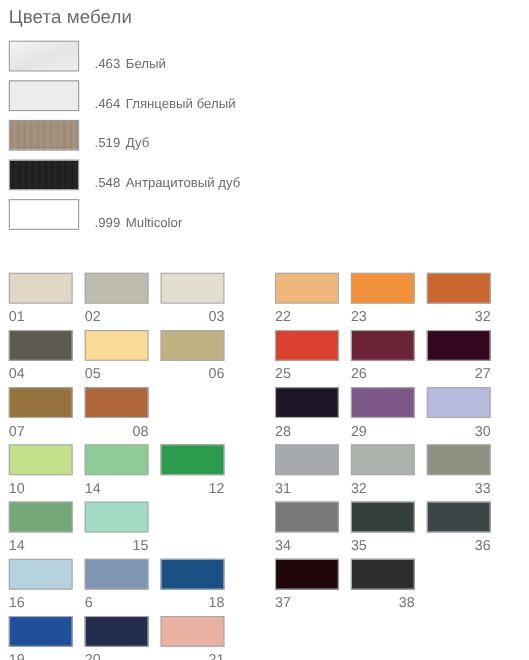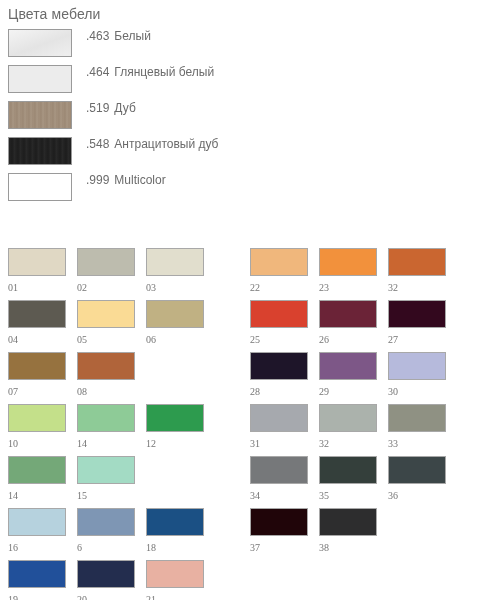--- a/index.html
+++ b/index.html
@@ -14,34 +14,34 @@
     color: #6e6e6e;
     overflow: hidden;
     position: relative;
   }
 
   
   .legend-title {
     position: absolute;
     left: 8px;
     top: 6px;
-    font-size: 14px;
+    font-size: 17px;
     color: #6b6b6b;
     letter-spacing: 0.1px;
   }
 
   .legend-list {
     position: absolute;
     left: 8px;
     top: 29px;
     width: 460px;
   }
   .legend-row {
     display: flex;
-    align-items: flex-start;
+    align-items: flex-end;
     height: 36px;
   }
   .legend-chip {
     width: 64px;
     height: 28px;
     box-sizing: border-box;
     border: 1px solid #9a9a9a;
     flex: 0 0 auto;
   }
   .legend-text {
@@ -67,35 +67,34 @@
   .grid-right { left: 250px; }
 
   .grid-row {
     display: flex;
     margin-bottom: 0px;
   }
   .cell {
     width: 58px;
     margin-right: 11px;
   }
-  .cell:last-child { margin-right: 0; }
+  .cell:last-child { margin-right: 0; text-align: right; }
 
   .cell-chip {
     width: 58px;
     height: 28px;
     box-sizing: border-box;
     border: 1px solid #a8a8a8;
   }
   .cell-label {
-    font-size: 10px;
+    font-size: 13px;
     color: #757575;
     line-height: 12px;
     padding-top: 6px;
     padding-bottom: 6px;
-    font-family: Liberation Serif, serif;
   }
 </style>
 </head>
 <body>
 
 <div>
 
   <div class="legend-title">Цвета мебели</div>
 
   <div class="legend-list">

